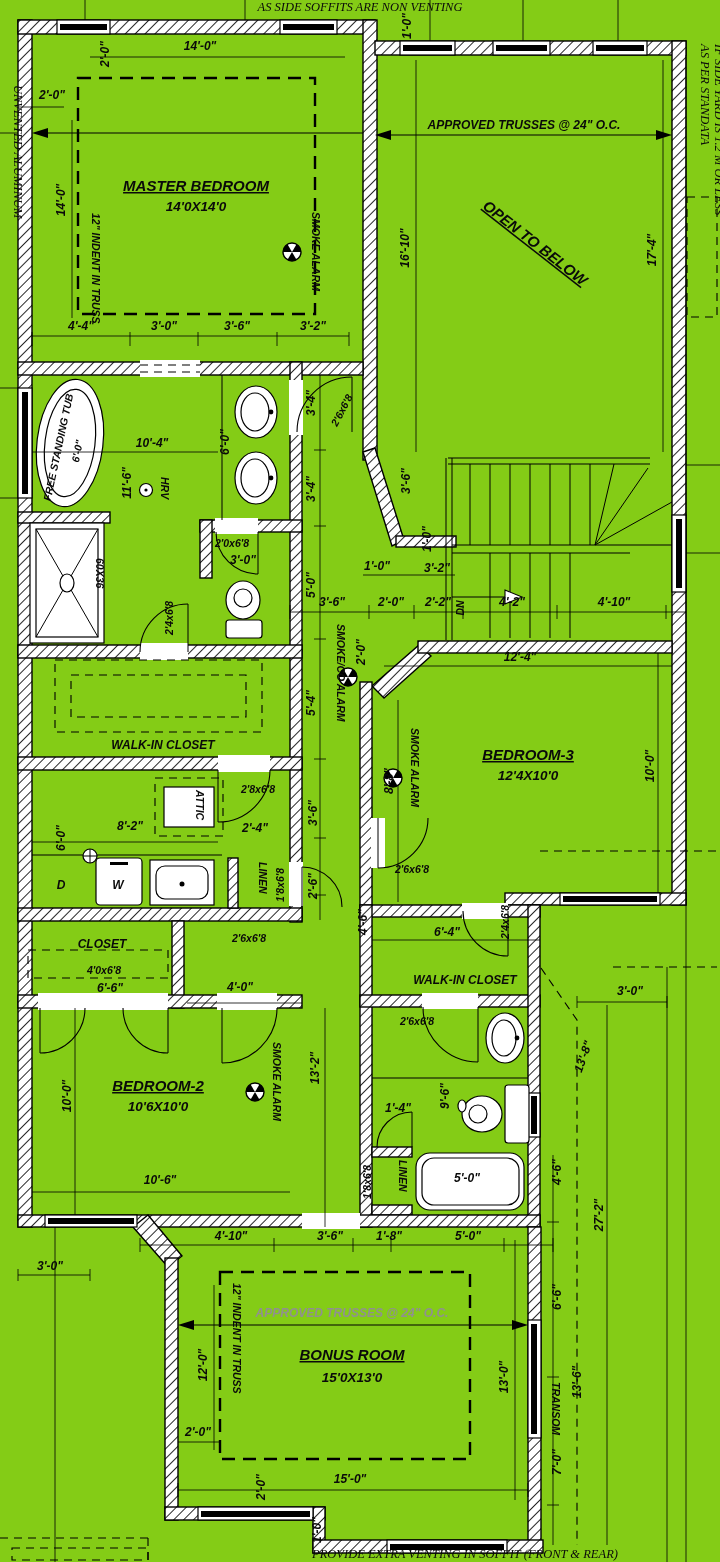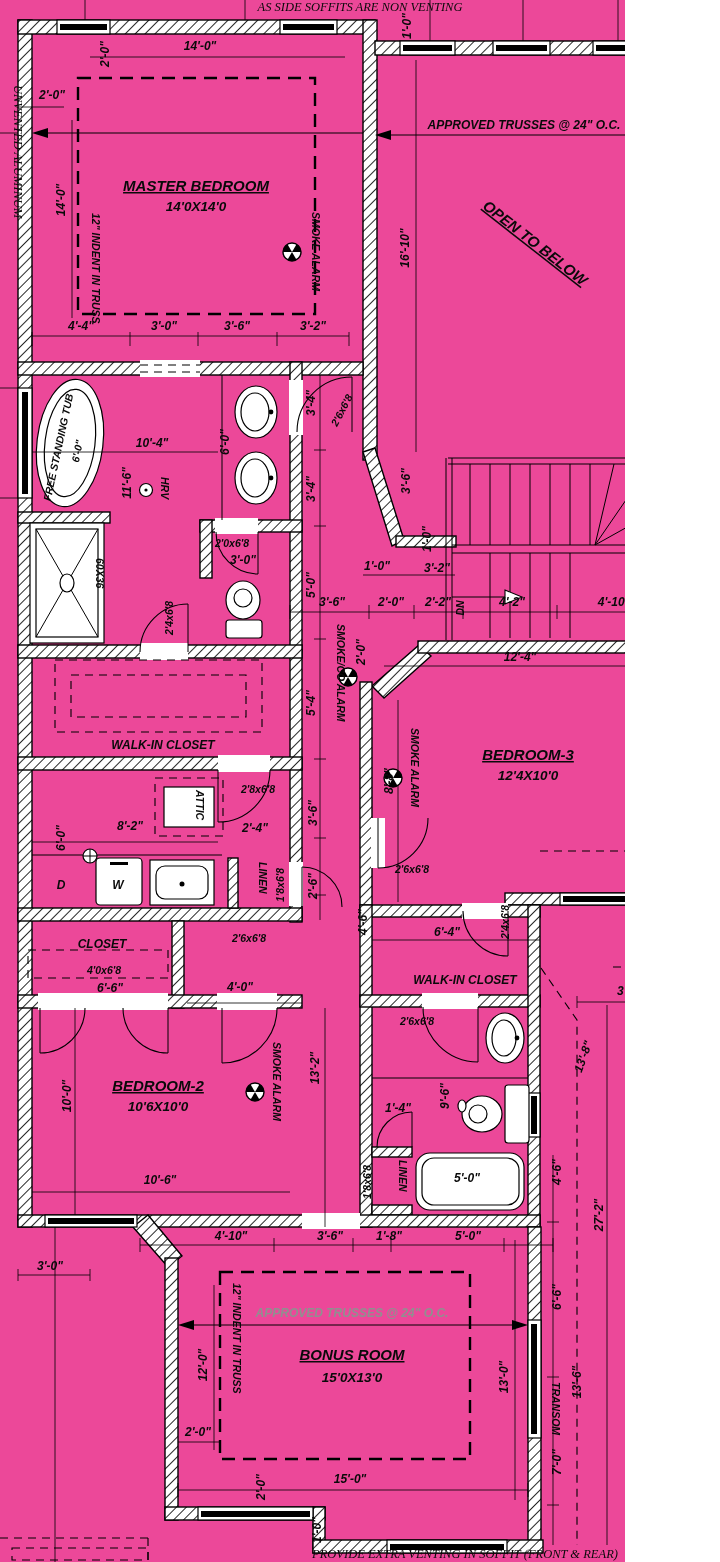--- a/index.html
+++ b/index.html
@@ -1,16 +1,16 @@
 <!DOCTYPE html>
 <html><head>
 <meta charset="utf-8">
 <style>
   html,body{margin:0;padding:0;background:#fff;}
-  .page{width:625px;height:1562px;position:relative;background:#ec4899;overflow:hidden;}
+  .page{width:720px;height:1562px;position:relative;background:#84cc16;overflow:hidden;}
   svg{display:block;}
   svg text{font-family:"Liberation Sans",sans-serif;fill:#0a0a0a;}
   .dim{font-style:italic;font-weight:700;font-size:12px;}
   .room{font-style:italic;font-weight:700;font-size:15px;text-decoration:underline;}
   .size{font-style:italic;font-weight:700;font-size:13.5px;}
   .lab{font-style:italic;font-weight:700;font-size:12px;}
   .sm{font-style:italic;font-weight:700;font-size:10.5px;}
   .door{font-style:italic;font-weight:700;font-size:10.5px;}
   .note{font-family:"Liberation Serif",serif;font-style:italic;font-size:12.5px;}
   .gr{fill:#909090;}

